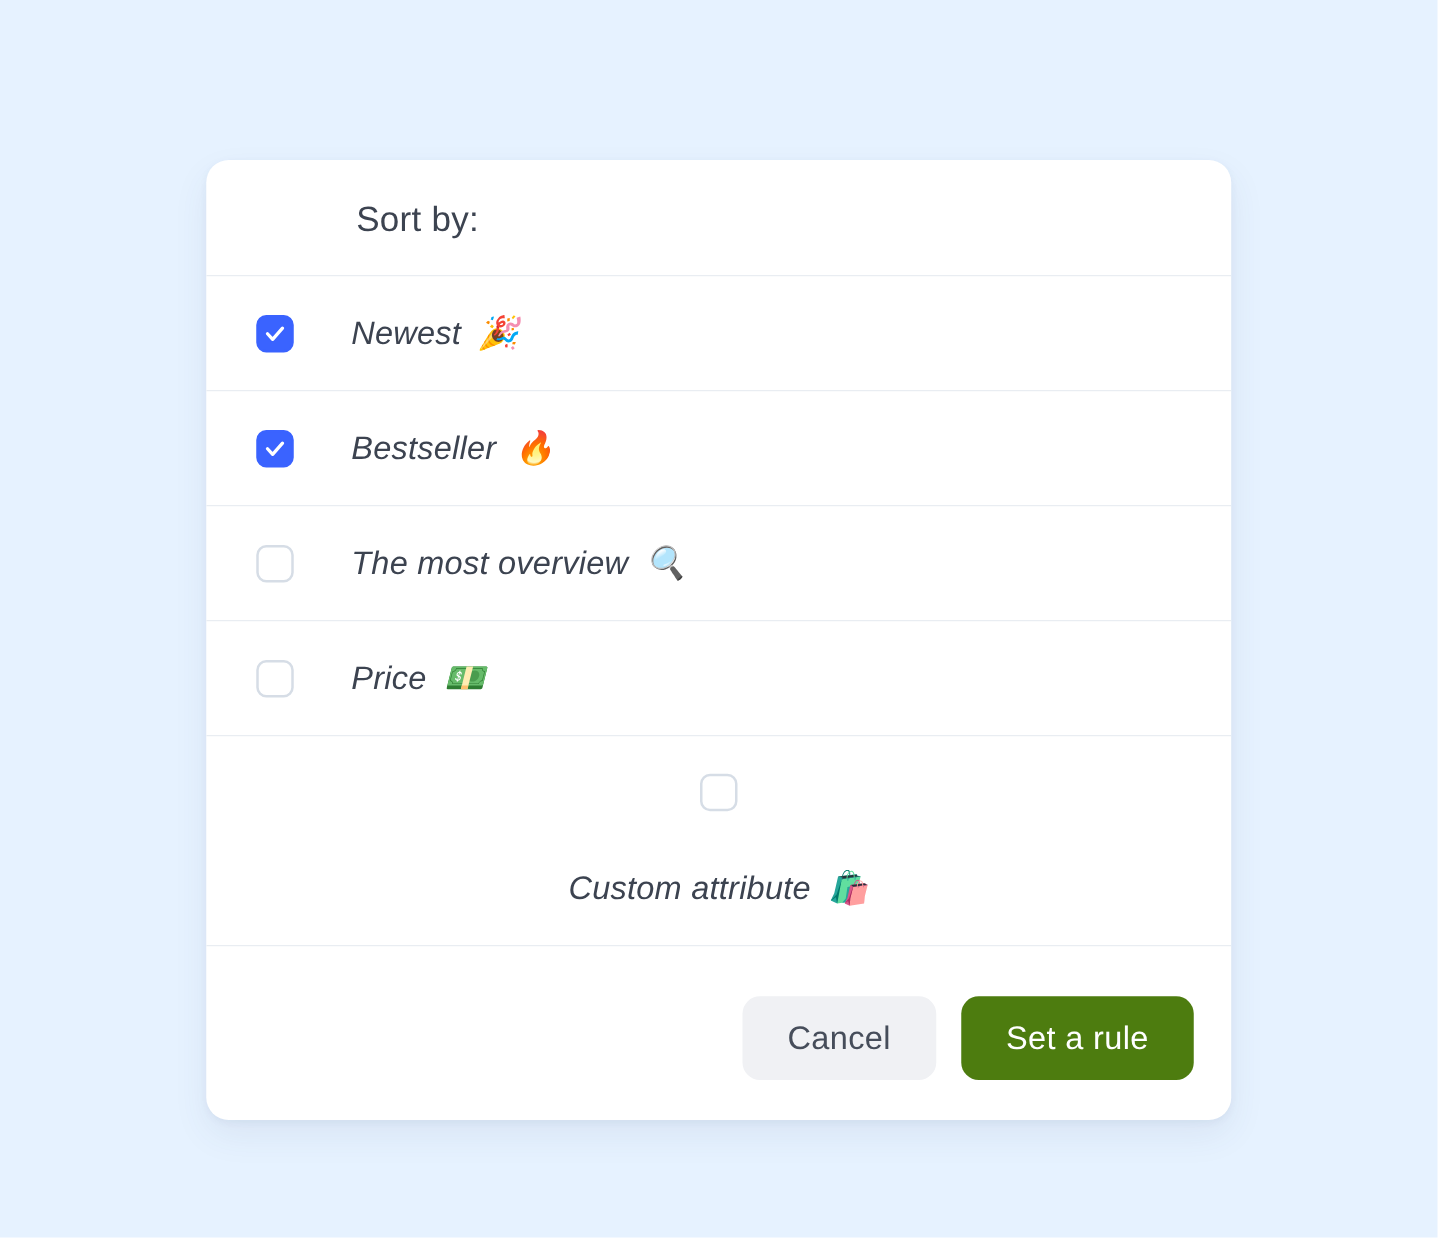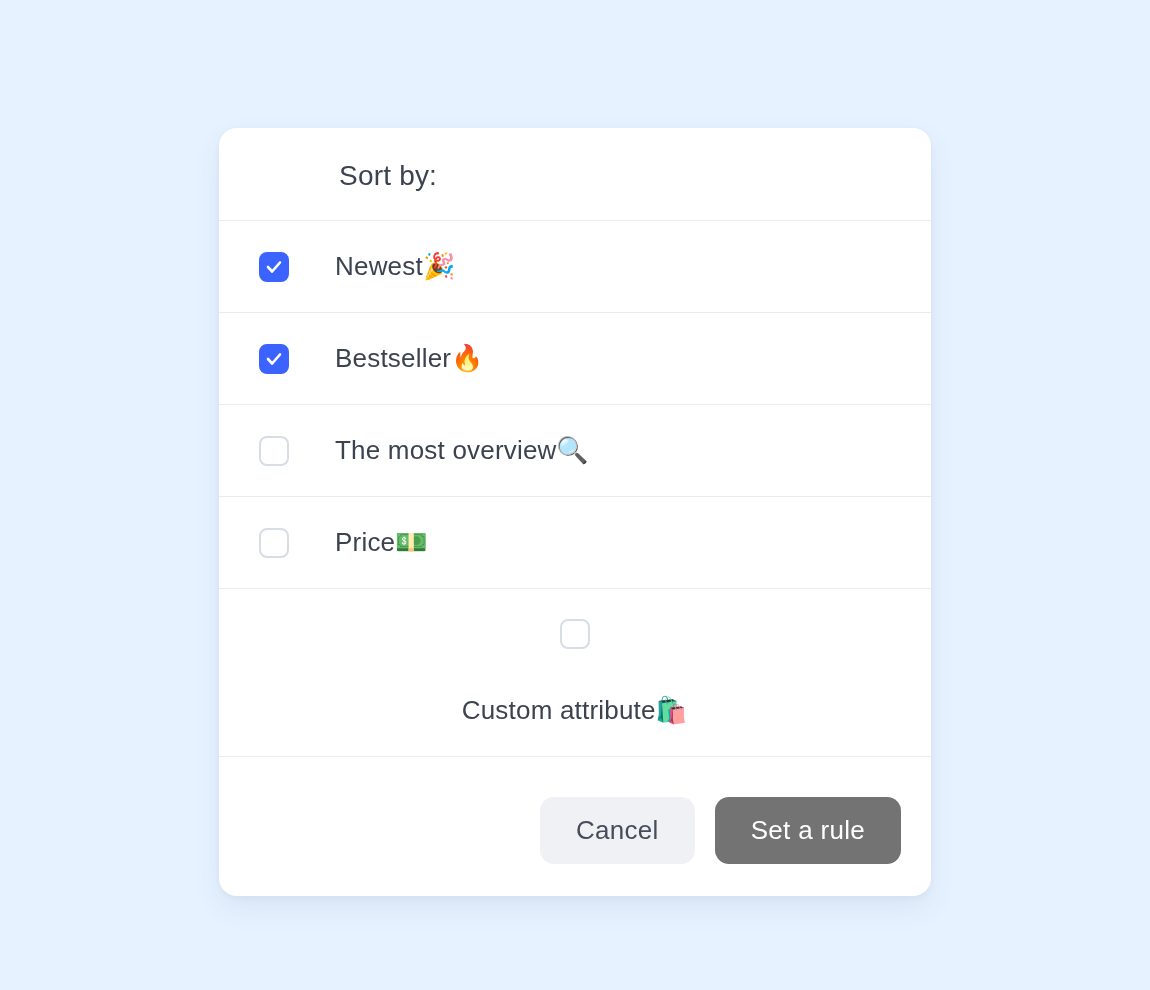--- a/index.html
+++ b/index.html
@@ -11,21 +11,21 @@
       width: 1150px;
       height: 990px;
       background: #e6f2ff;
       font-family: 'Segoe UI', -apple-system, BlinkMacSystemFont, Arial, sans-serif;
       display: flex;
       align-items: flex-start;
       justify-content: center;
       padding-top: 128px;
     }
     .card {
-      width: 712px;
+      width: 820px;
       background: #ffffff;
       border-radius: 18px;
       box-shadow: 0 12px 28px rgba(60, 80, 120, 0.08), 0 2px 6px rgba(60, 80, 120, 0.05);
       overflow: hidden;
     }
     .header {
       padding: 32px 40px 28px 120px;
       border-bottom: 1px solid #e9edf2;
     }
     .header h2 {
@@ -69,20 +69,22 @@
     .checkbox.checked svg {
       display: block;
     }
     .option-label {
       font-size: 26px;
       font-weight: 500;
       color: #3c4350;
       letter-spacing: 0.2px;
       display: flex;
       align-items: flex-end;
+      gap: 14px;
+      font-style: italic;
     }
     .emoji {
       font-size: 26px;
       display: inline-block;
     }
     .footer {
       display: flex;
       justify-content: flex-end;
       gap: 20px;
       padding: 40px 30px 32px 30px;
@@ -94,21 +96,21 @@
       border-radius: 14px;
       border: none;
       cursor: pointer;
       letter-spacing: 0.3px;
     }
     .btn-cancel {
       background: #f0f1f4;
       color: #464d5a;
     }
     .btn-primary {
-      background: #737373;
+      background: #4d7c0f;
       color: #ffffff;
     }
   </style>
 </head>
 <body>
 
 <div class="card">
 
   <div class="header">
     <h2>Sort by:</h2>

